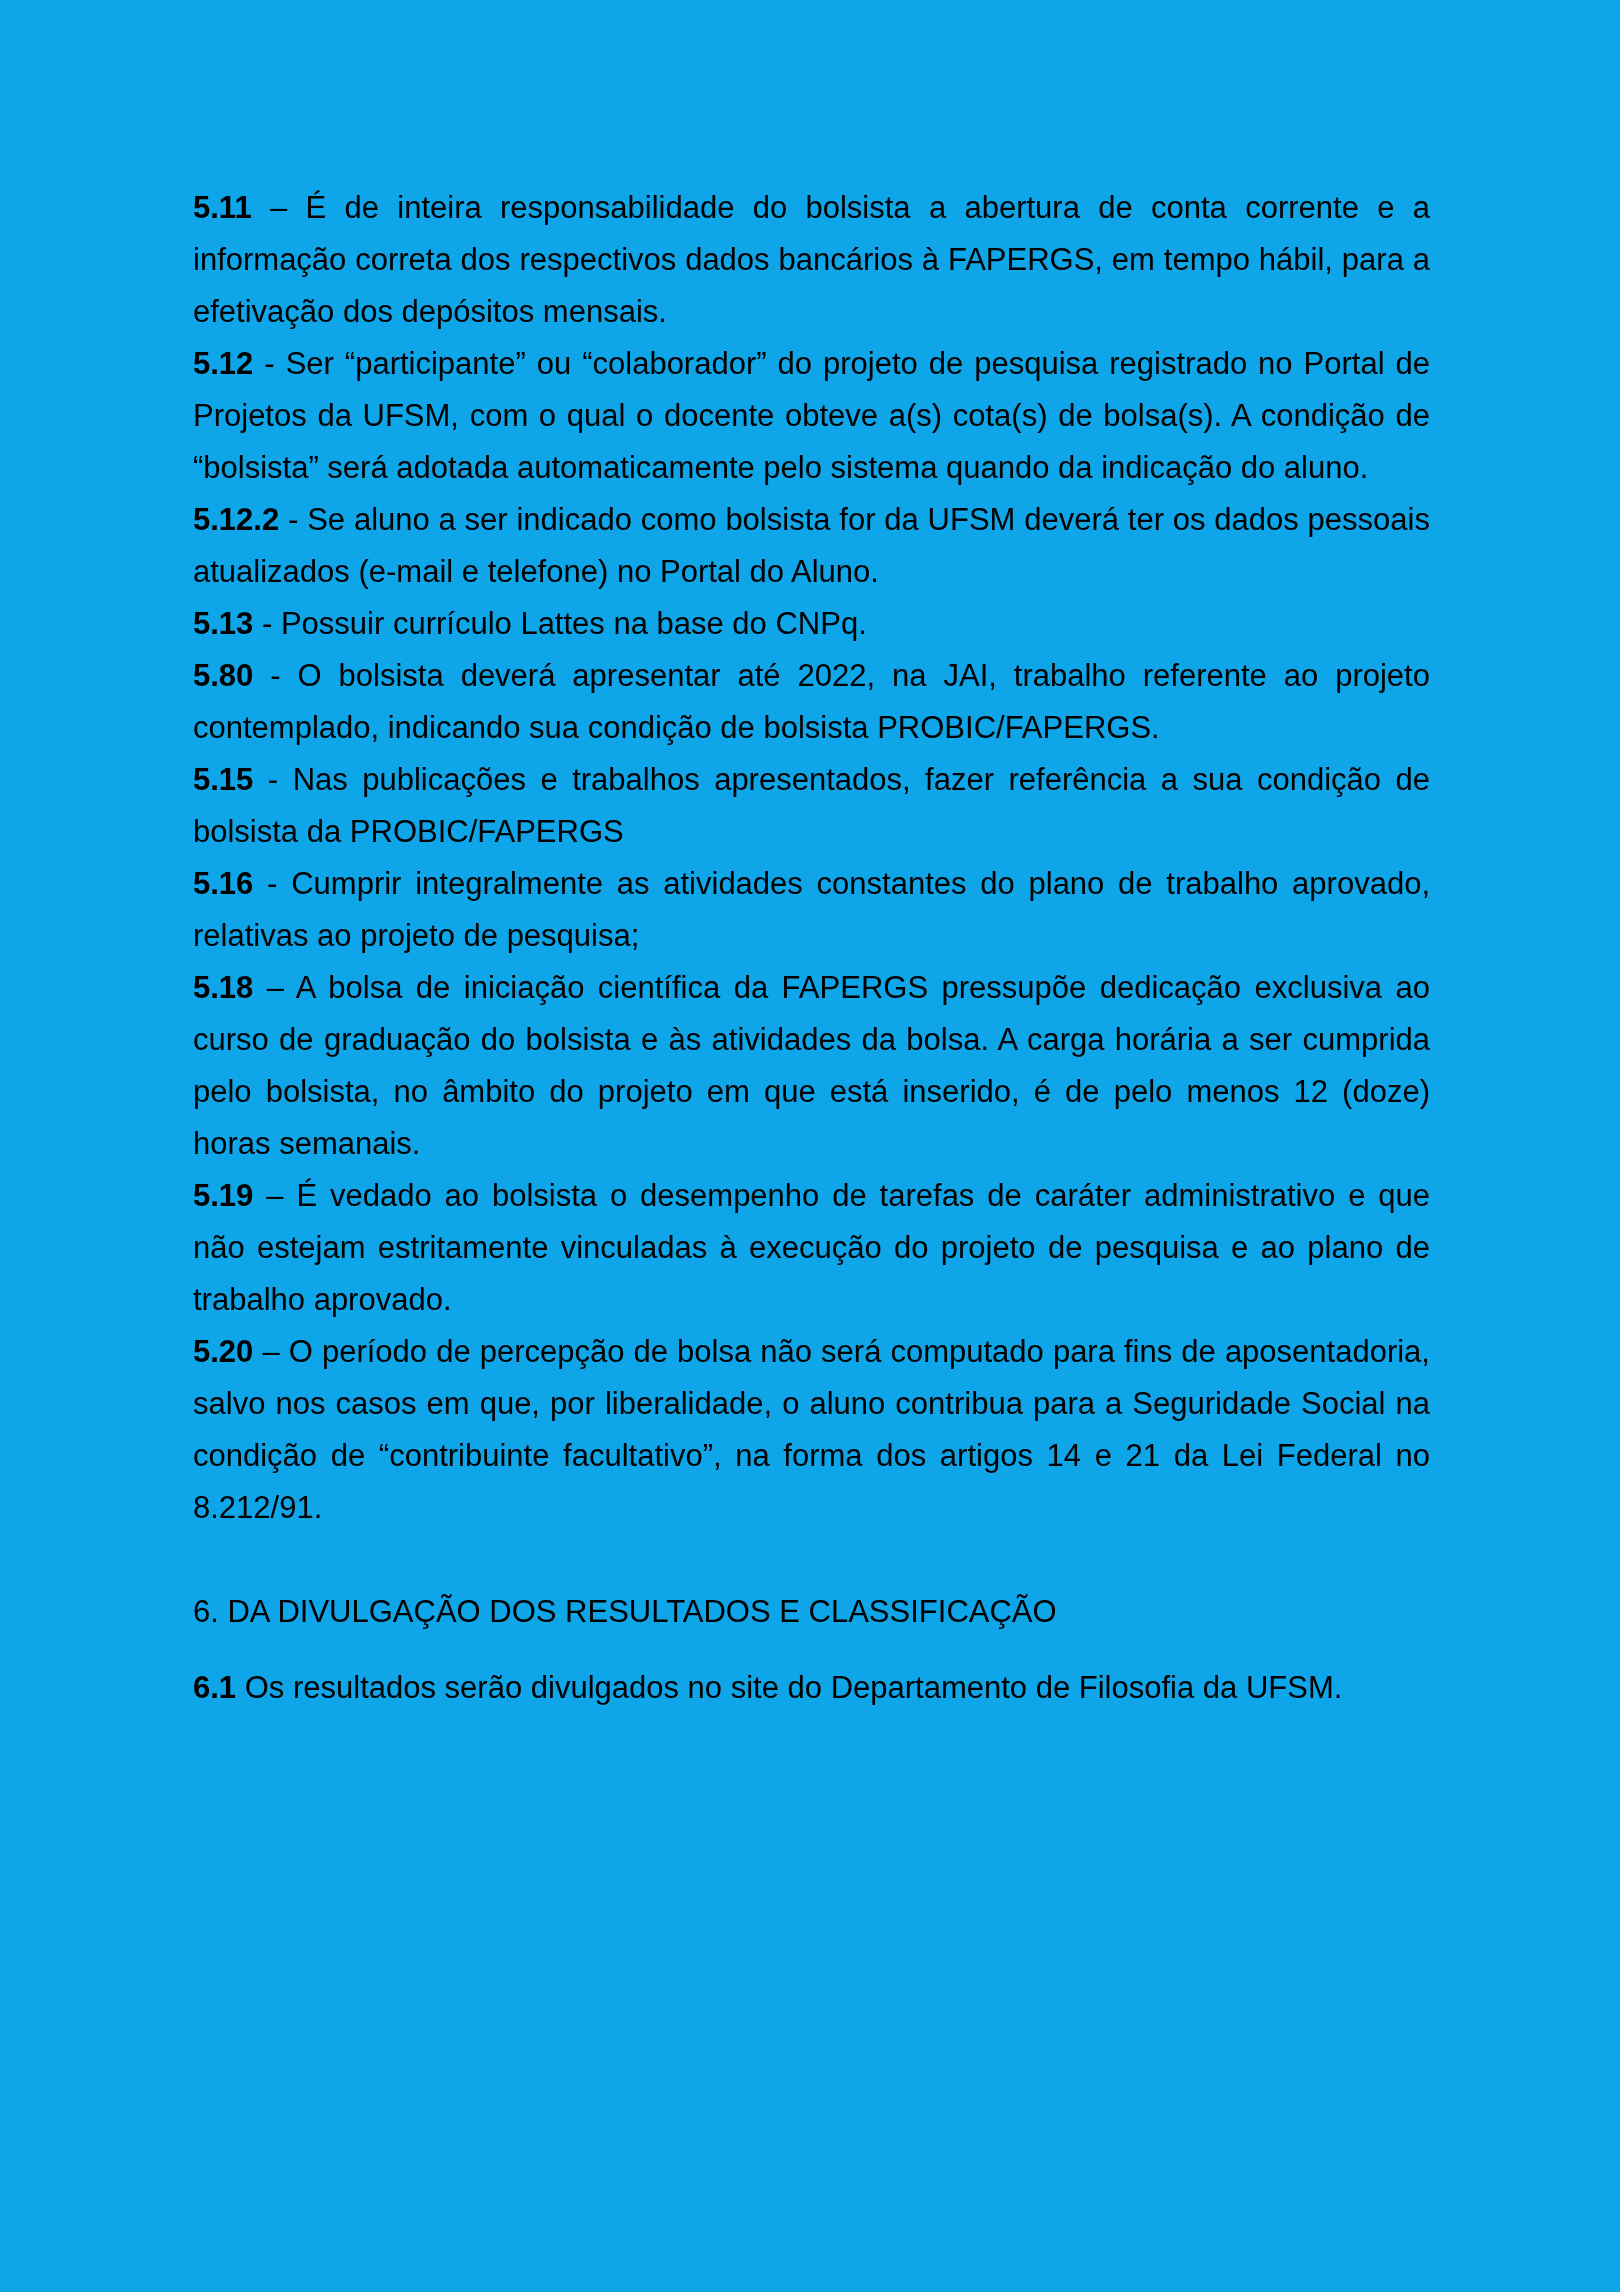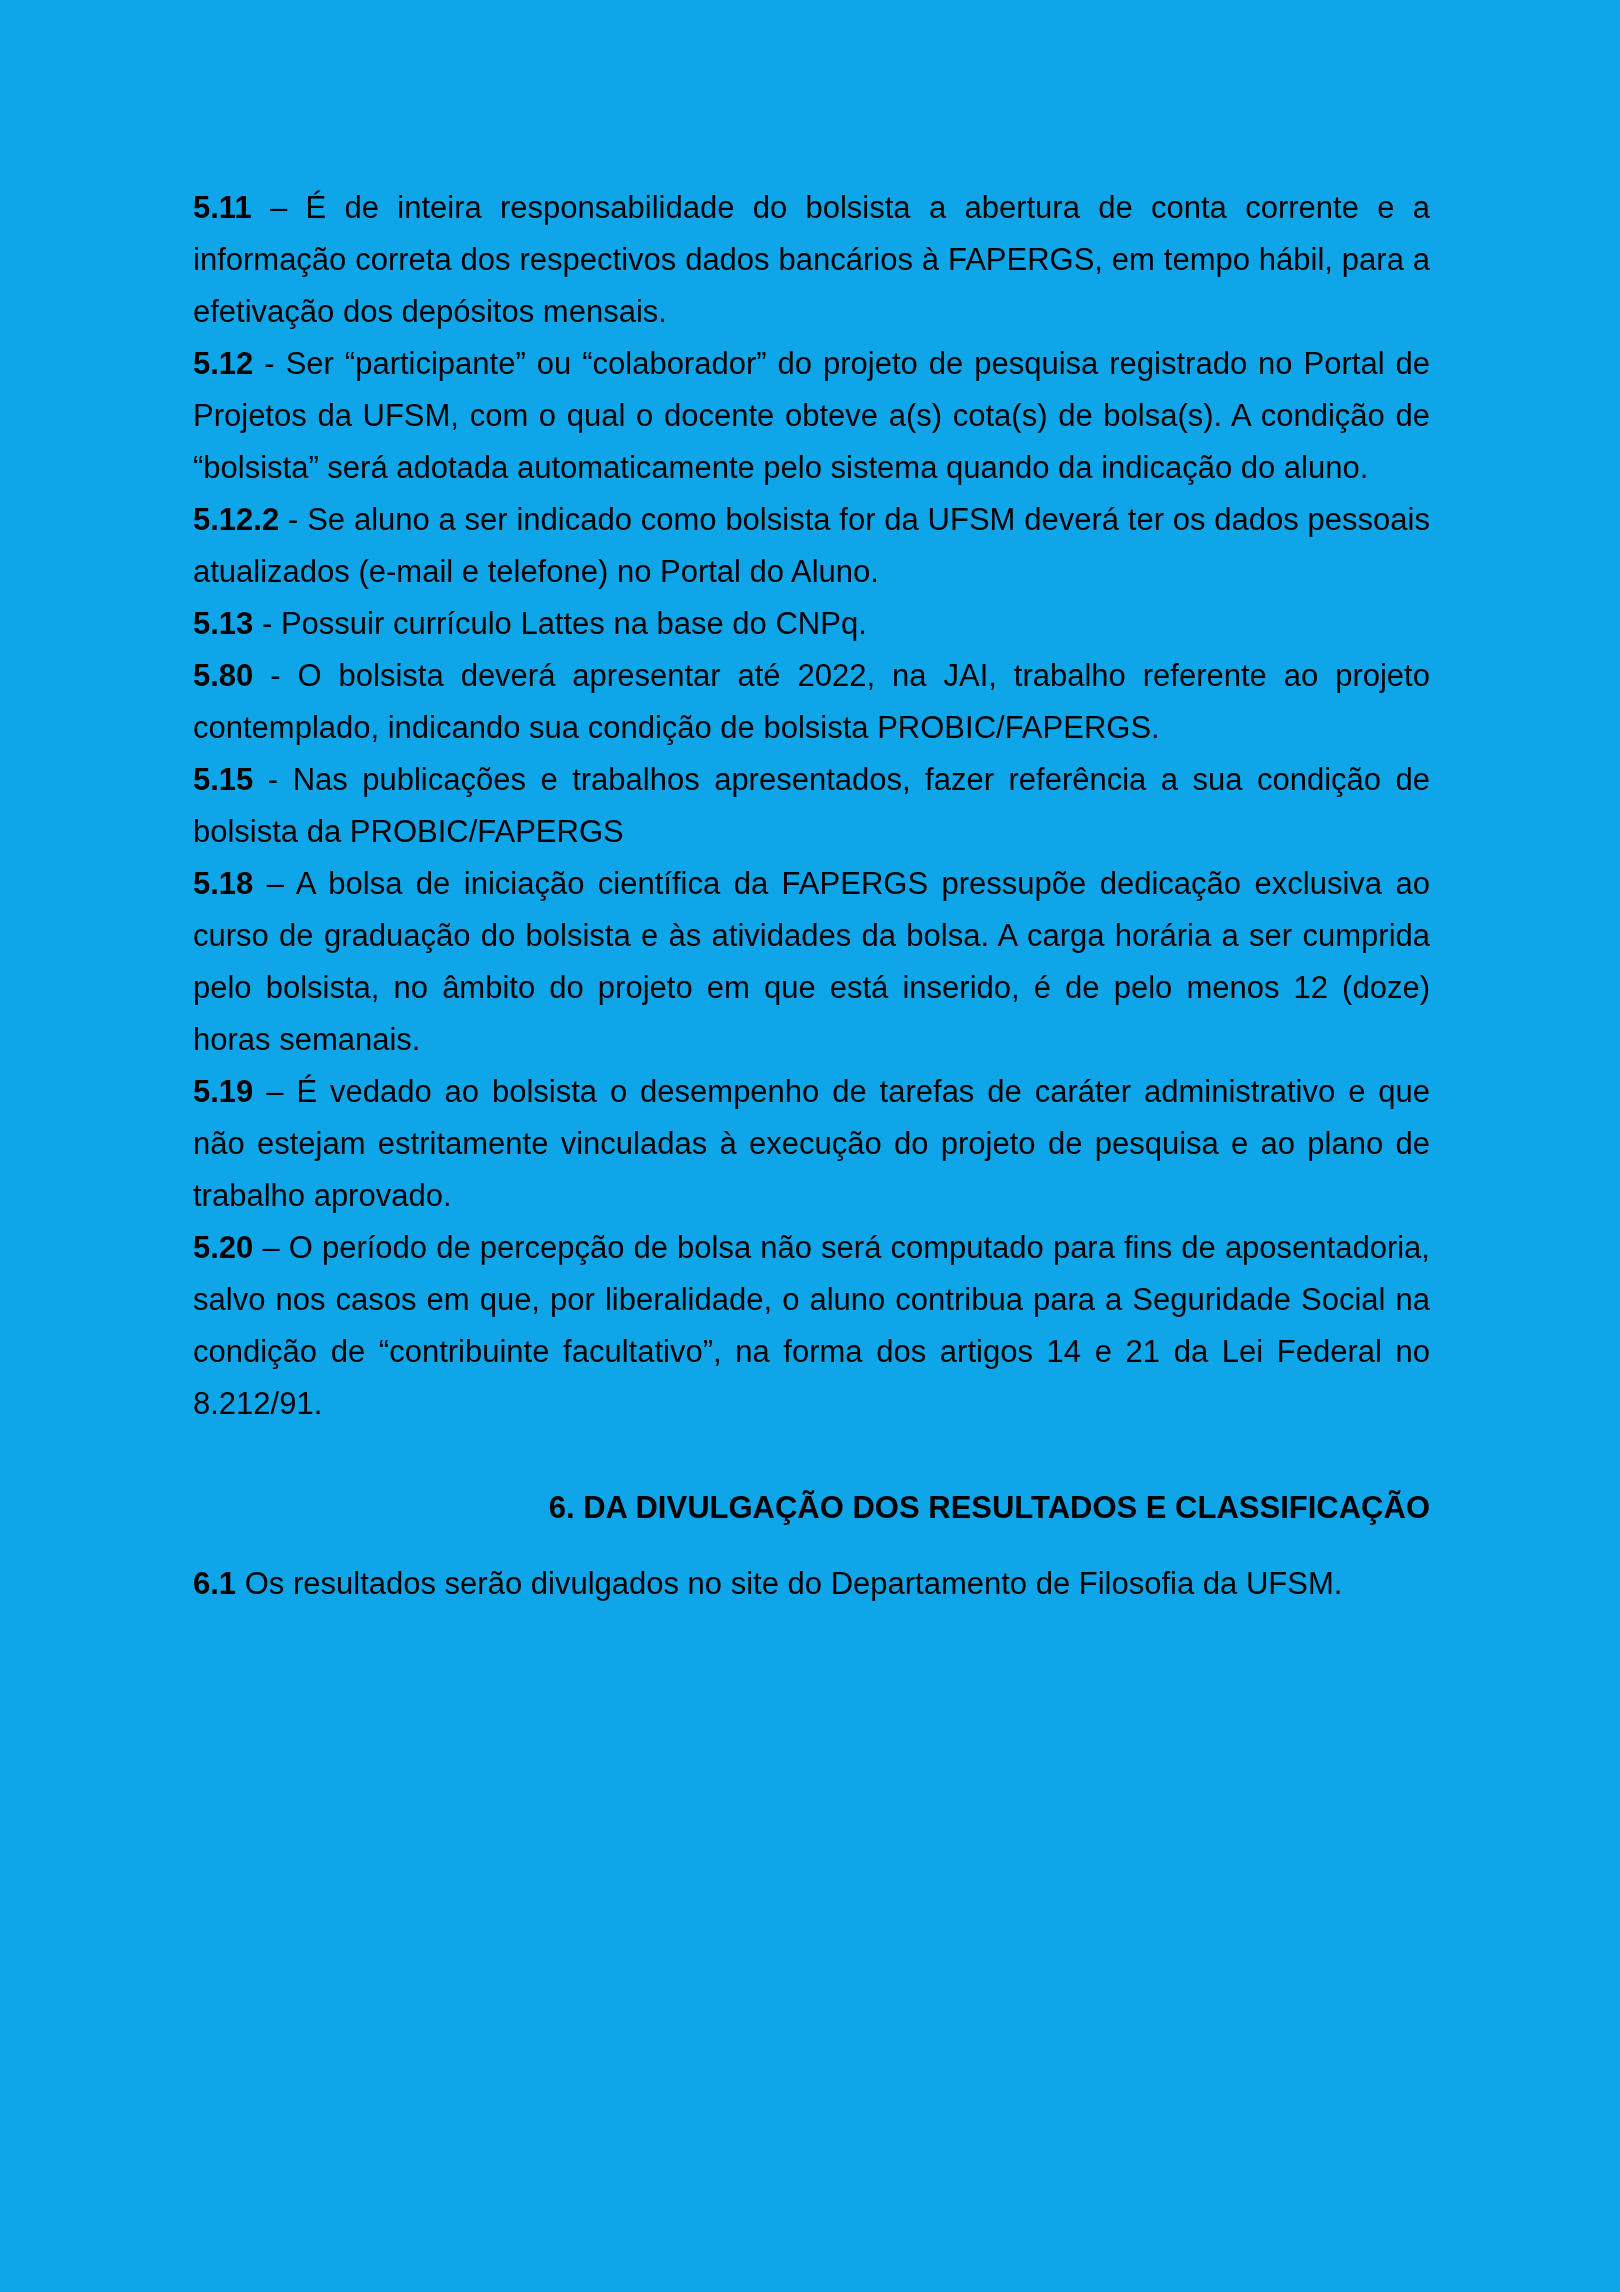--- a/index.html
+++ b/index.html
@@ -28,22 +28,22 @@
     line-height: 52px;
     text-align: justify;
   }
   .num {
     font-weight: 700;
   }
   .heading {
     margin: 52px 0 0 0;
     font-size: 31px;
     line-height: 52px;
-    font-weight: 700;
-    text-align: right;
+    font-weight: 400;
+    text-align: left;
   }
   .after-gap {
     margin-top: 24px;
   }
 </style>
 </head>
 <body>
 
 <div class="page">
   <div class="content">
@@ -78,20 +78,25 @@
       <span>-</span>
       <span>O bolsista deverá apresentar até 2022, na JAI, trabalho referente ao projeto contemplado, indicando sua condição de bolsista PROBIC/FAPERGS.</span>
     </p>
 
     <p class="para">
       <b class="num">5.15</b>
       <span>-</span>
       <span>Nas publicações e trabalhos apresentados, fazer referência a sua condição de bolsista da PROBIC/FAPERGS</span>
     </p>
 
+    <p class="para">
+      <b class="num">5.16</b>
+      <span>-</span>
+      <span>Cumprir integralmente as atividades constantes do plano de trabalho aprovado, relativas ao projeto de pesquisa;</span>
+    </p>
 
 
     <p class="para">
       <b class="num">5.18</b>
       <span>–</span>
       <span>A bolsa de iniciação científica da FAPERGS pressupõe dedicação exclusiva ao curso de graduação do bolsista e às atividades da bolsa. A carga horária a ser cumprida pelo bolsista, no âmbito do projeto em que está inserido, é de pelo menos 12 (doze) horas semanais.</span>
     </p>
 
     <p class="para">
       <b class="num">5.19</b>

